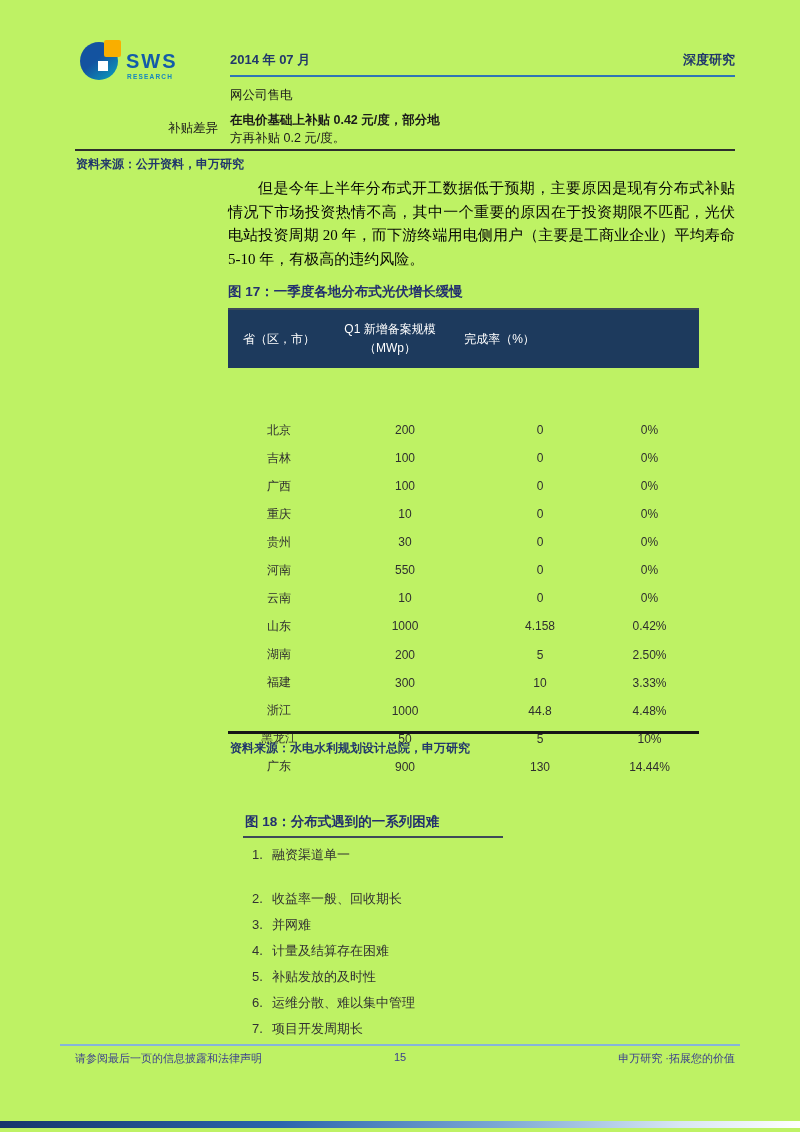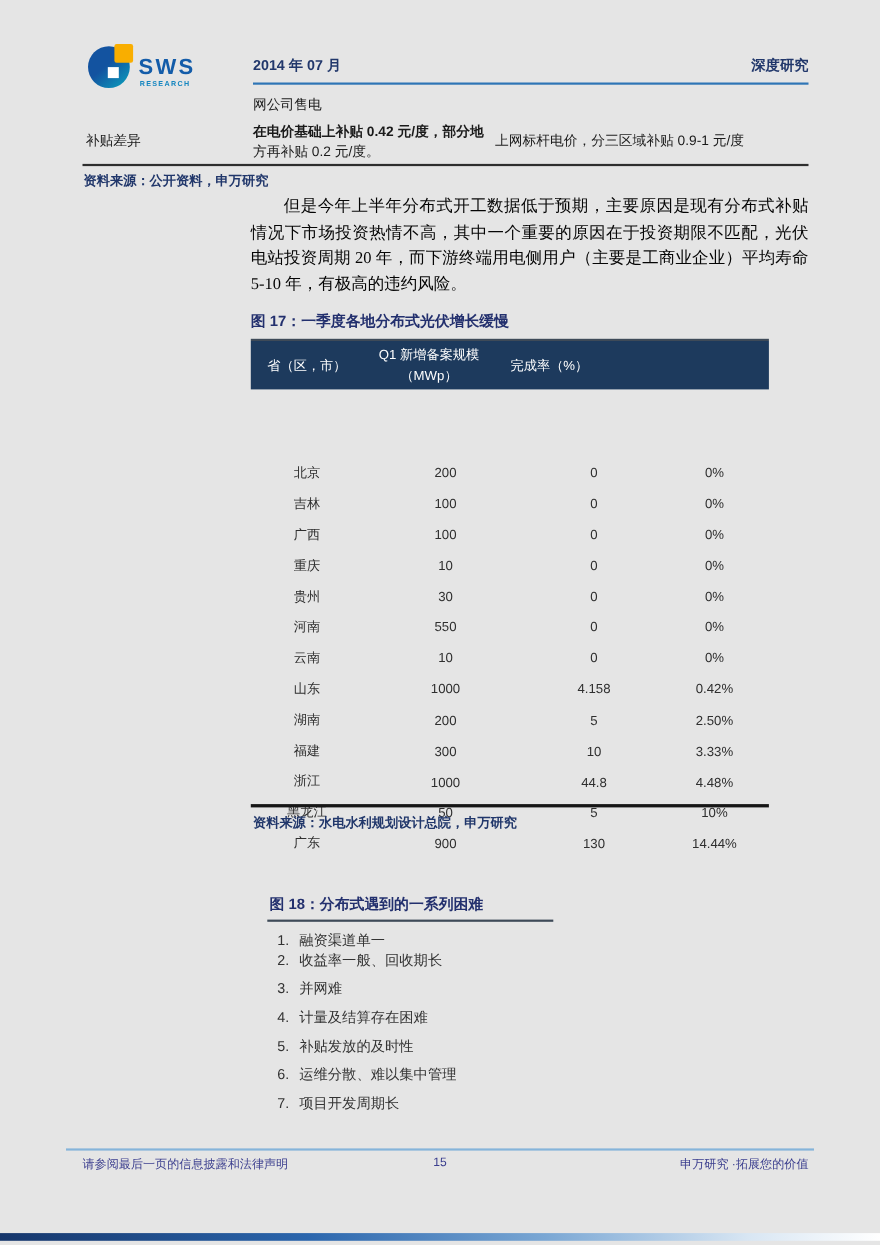--- a/index.html
+++ b/index.html
@@ -1,61 +1,61 @@
 <!DOCTYPE html>
 <html><head>
 <meta charset="utf-8">
 <style>
   html,body{margin:0;padding:0;background:#888;}
   .page{
-    position:relative;width:800px;height:1132px;margin:0 auto;background:#e5e5e5;
+    position:relative;width:800px;height:1132px;margin:0 auto;background:#bef264;
     font-family:"Liberation Sans","DejaVu Sans",sans-serif;overflow:hidden;
   }
   .abs{position:absolute;}
   
   .logo-circle{left:80px;top:42px;width:38px;height:38px;border-radius:50%;
     background:linear-gradient(140deg,#1353a0 45%,#0d86b4 80%,#0aa5b5);}
   .logo-orange{left:104px;top:40px;width:17px;height:17px;background:#f9ae00;border-radius:2px;}
   .logo-notch{left:98px;top:61px;width:10px;height:10px;background:#ffffff;}
   .logo-sws{left:126px;top:50px;font-size:20px;font-weight:800;color:#135ca9;letter-spacing:2px;}
   .logo-research{left:127px;top:73px;font-size:6.5px;font-weight:bold;color:#1586c0;letter-spacing:1.2px;}
   .hdr-date{left:230px;top:51px;font-size:13px;font-weight:bold;color:#21376b;}
   .hdr-doctype{left:600px;top:51px;width:135px;text-align:right;font-size:13px;font-weight:bold;color:#21376b;}
   .hdr-rule{left:230px;top:75px;width:505px;height:2px;background:#2e75b6;}
   
-  .sub-label{left:78px;top:120px;width:140px;text-align:left;font-size:12.5px;color:#1a1a1a;}
+  .sub-label{left:78px;top:120px;width:140px;text-align:right;font-size:12.5px;color:#1a1a1a;}
   .sub-mid1{left:230px;top:87px;width:220px;font-size:12.5px;color:#1a1a1a;}
   .sub-mid2{left:230px;top:112px;width:220px;font-size:12.5px;color:#1a1a1a;font-weight:bold;}
   .sub-mid3{left:230px;top:130px;width:220px;font-size:12.5px;color:#1a1a1a;}
   .sub-right{left:450px;top:120px;width:286px;font-size:12.5px;color:#1a1a1a;}
   .sub-bborder{left:75px;top:149px;width:660px;height:2px;background:#2e2e2e;}
   .src1{left:76px;top:156px;font-size:12px;font-weight:bold;color:#21376b;}
   
   .para{font-family:"Liberation Serif","DejaVu Serif",serif;font-size:15px;line-height:23.6px;
     color:#050505;text-align:justify;text-indent:30px;}
   .para1{left:228px;top:177px;width:507px;}
   .para2{left:228px;top:765px;width:507px;}
   
   .fig-title{font-size:13.5px;font-weight:bold;color:#23306e;}
   .f17-title{left:228px;top:283px;}
   .f17-underline{left:228px;top:308px;width:471px;height:1.5px;background:#3e4a58;}
-  .f17-header{left:228px;top:310px;width:471px;height:44px;background:#1d3a5d;color:#ffffff;
+  .f17-header{left:228px;top:310px;width:471px;height:58px;background:#1d3a5d;color:#ffffff;
     display:flex;align-items:center;font-size:12px;line-height:19px;}
   .f17-body{left:228px;top:368px;width:471px;margin-top:48px;}
   .trow{display:flex;align-items:center;height:28.07px;font-size:12px;color:#2f2f2f;}
   .tcell{text-align:center;}
   .c0{width:102px;} .c1{width:150px;} .c2{width:120px;} .c3{width:99px;}
   .f17-bborder{left:228px;top:731px;width:471px;height:2.5px;background:#161616;}
   .src2{left:230px;top:740px;font-size:12px;font-weight:bold;color:#21376b;}
   
   .f18-title{left:245px;top:813px;}
   .f18-underline{left:243px;top:836px;width:260px;height:1.5px;background:#3e4a58;}
   .f18-list{left:252px;top:846px;width:340px;font-size:13px;color:#333333;}
   .ditem{line-height:18px;margin-bottom:8px;}
-  .ditem:first-child{margin-bottom:0;}
+  .ditem:first-child{margin-bottom:26px;}
   .dnum{display:inline-block;width:20px;}
   
   .ft-line{left:60px;top:1044px;width:680px;height:1.5px;background:#85b4da;}
   .ft-disclaimer{left:75px;top:1051px;font-size:11px;color:#3b3e8e;}
   .ft-page{left:0;top:1051px;width:800px;text-align:center;font-size:11px;color:#3b3e8e;}
   .ft-slogan{left:500px;top:1051px;width:235px;text-align:right;font-size:11px;color:#3b3e8e;}
   .bottom-bar{left:0;top:1121px;width:800px;height:7px;
     background:linear-gradient(90deg,#16366b,#2b66ad 35%,#7aa7d4 62%,#d8e6f3 85%,#ffffff);}
 </style>
 </head>
@@ -69,21 +69,20 @@
   <div class="abs logo-sws">SWS</div>
   <div class="abs logo-research">RESEARCH</div>
   <div class="abs hdr-date">2014 年 07 月</div>
   <div class="abs hdr-doctype">深度研究</div>
   <div class="abs hdr-rule"></div>
 
   <div class="abs sub-label">补贴差异</div>
   <div class="abs sub-mid1">网公司售电</div>
   <div class="abs sub-mid2">在电价基础上补贴 0.42 元/度，部分地</div>
   <div class="abs sub-mid3">方再补贴 0.2 元/度。</div>
-  <div class="abs sub-right">上网标杆电价，分三区域补贴 0.9-1 元/度</div>
   <div class="abs sub-bborder"></div>
   <div class="abs src1">资料来源：公开资料，申万研究</div>
 
   <div class="abs para para1">但是今年上半年分布式开工数据低于预期，主要原因是现有分布式补贴情况下市场投资热情不高，其中一个重要的原因在于投资期限不匹配，光伏电站投资周期 20 年，而下游终端用电侧用户（主要是工商业企业）平均寿命 5-10 年，有极高的违约风险。</div>
 
   <div class="abs fig-title f17-title">图 17：一季度各地分布式光伏增长缓慢</div>
   <div class="abs f17-underline"></div>
   <div class="abs f17-header">
       <div class="tcell c0">省（区，市）</div>
       <div class="tcell c2">Q1 新增备案规模<br>（MWp）</div>

